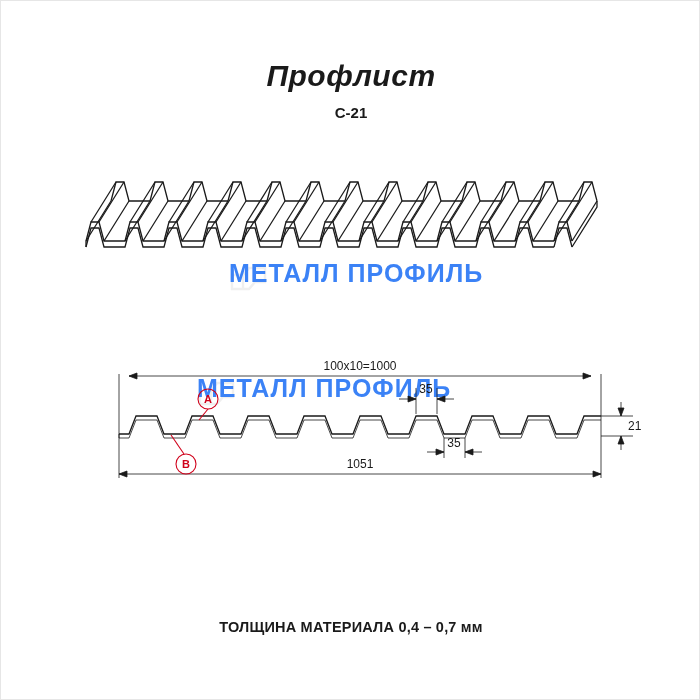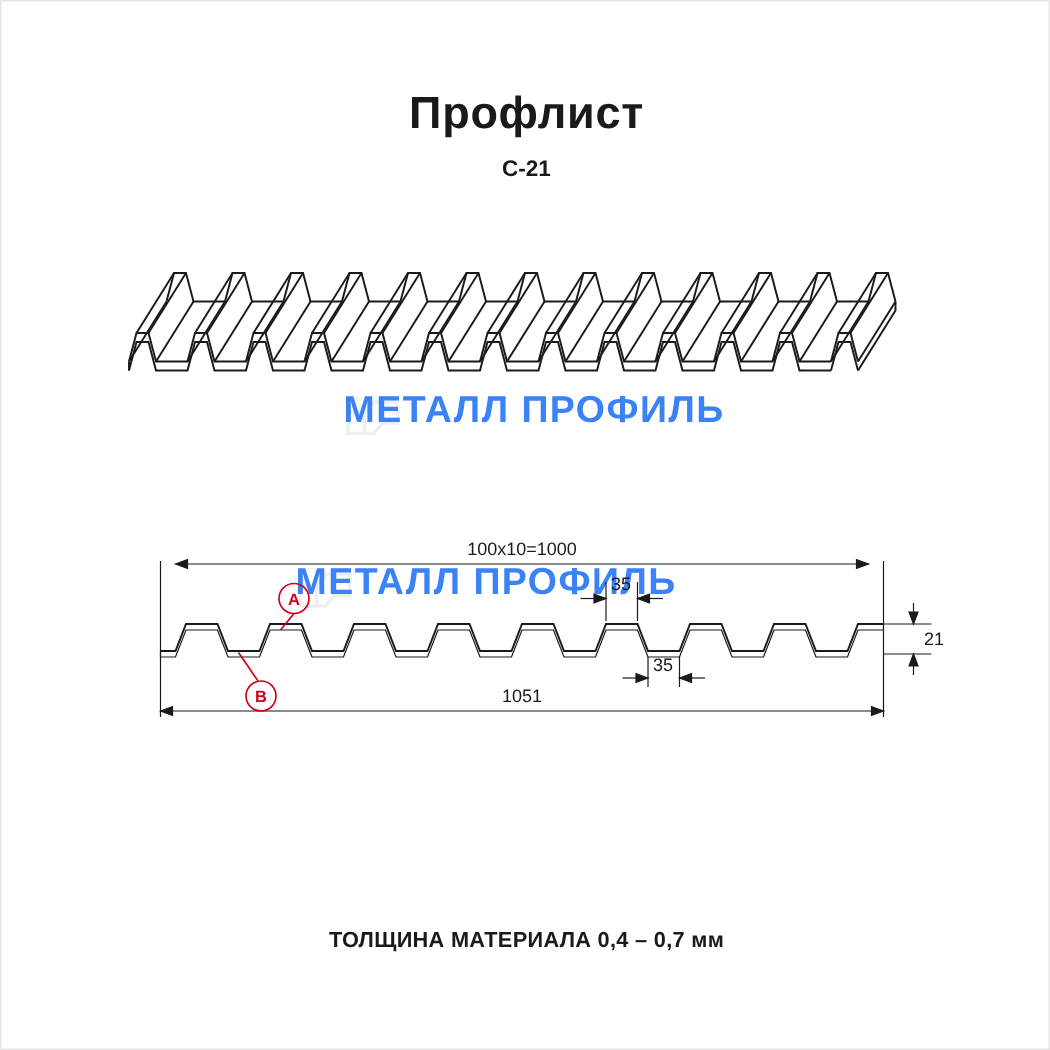--- a/index.html
+++ b/index.html
@@ -24,20 +24,21 @@
   .title {
     position: absolute;
     top: 58px;
     left: 0;
     width: 700px;
     text-align: center;
     font-size: 30px;
     font-weight: bold;
     letter-spacing: 0.5px;
     color: #1a1a1a;
+    font-style: italic;
   }
   .subtitle {
     position: absolute;
     top: 103px;
     left: 0;
     width: 700px;
     text-align: center;
     font-size: 15px;
     font-weight: bold;
     color: #1a1a1a;
@@ -45,21 +46,21 @@
   .iso-wrap {
     position: absolute;
     top: 145px;
     left: 75px;
     width: 550px;
     height: 170px;
   }
   .draw-wrap {
     position: absolute;
     top: 345px;
-    left: 68px;
+    left: 80px;
     width: 570px;
     height: 160px;
   }
   .footer {
     position: absolute;
     top: 618px;
     left: 0;
     width: 700px;
     text-align: center;
     font-size: 14.5px;

